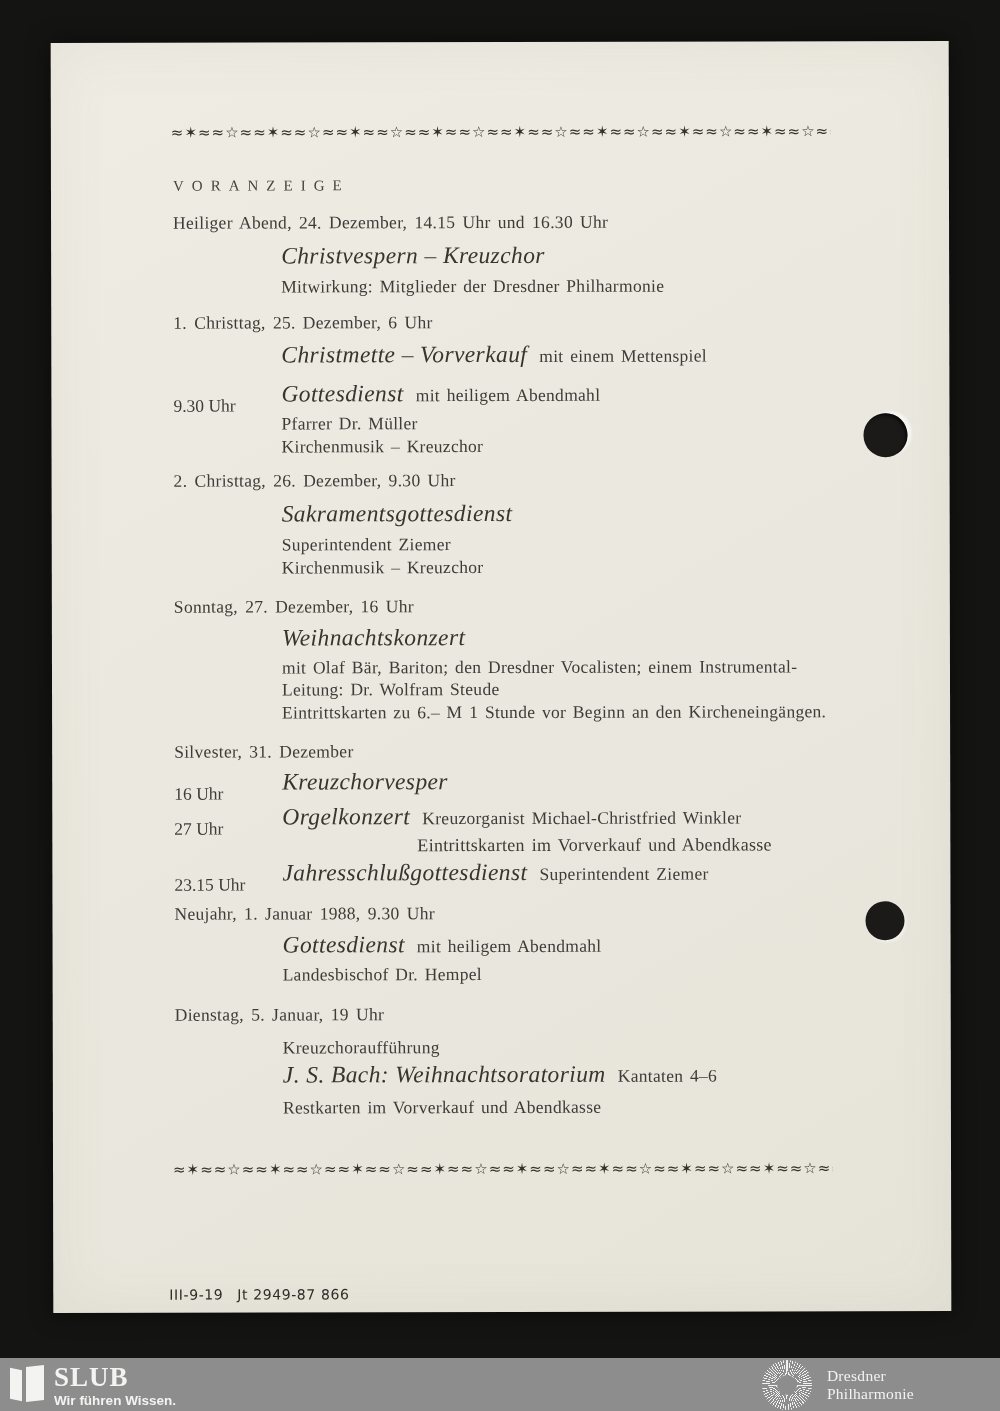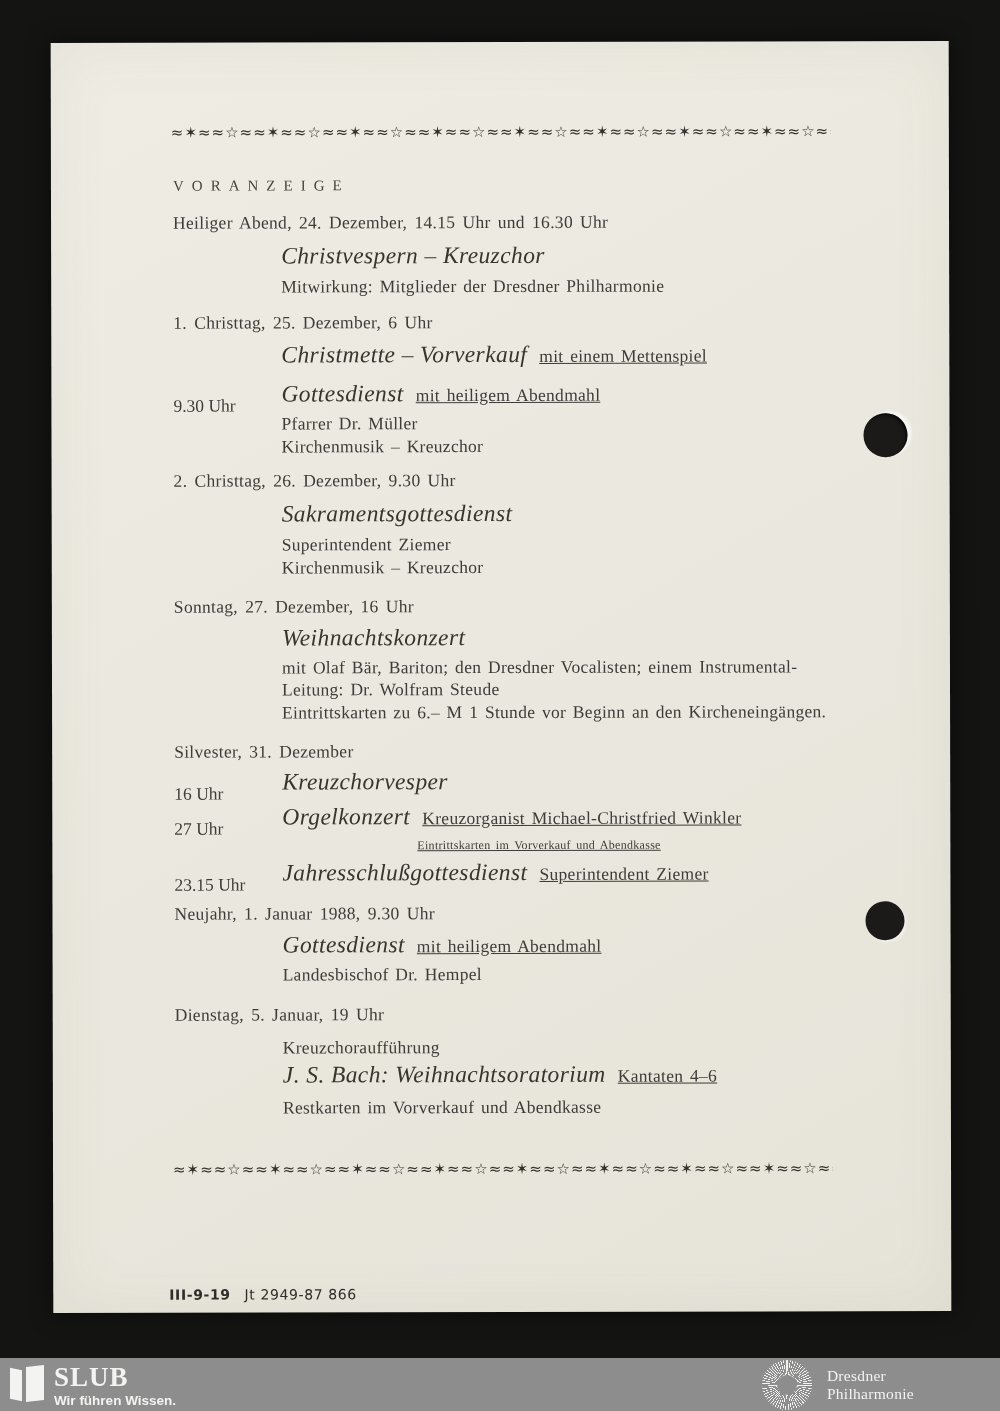--- a/index.html
+++ b/index.html
@@ -23,28 +23,28 @@
     letter-spacing:1px;color:#33312b;
   }
   .head{
     margin:31px 0 0 122px;font-size:15px;line-height:20px;
     letter-spacing:8px;color:#47443f;
   }
   .date{margin-left:122px;font-size:17.5px;line-height:22px;letter-spacing:.3px;word-spacing:2.5px;}
   .row{margin-left:230px;position:relative;line-height:30px;white-space:nowrap;}
   .time{position:absolute;left:-108px;top:16px;font-size:17.5px;line-height:22px;}
   .title{font-style:italic;font-size:23.5px;letter-spacing:.4px;color:#38352f;}
-  .after{font-size:17.5px;margin-left:12px;letter-spacing:.3px;word-spacing:2px;text-decoration:underline;}
+  .after{font-size:17.5px;margin-left:12px;letter-spacing:.3px;word-spacing:2px;}
   .detail{margin-left:230px;font-size:17.5px;line-height:22.5px;letter-spacing:.3px;word-spacing:2px;}
-  .note{margin-left:365px;font-size:12px;line-height:22.5px;letter-spacing:.3px;word-spacing:2px;text-decoration:underline;}
+  .note{margin-left:365px;font-size:18px;line-height:22.5px;letter-spacing:.3px;word-spacing:2px;}
   .stamp{
     margin:104px 0 0 116px;font-family:"DejaVu Sans",sans-serif;
     font-size:14px;line-height:18px;color:#2f2d29;letter-spacing:.6px;
   }
-  .stamp b{font-weight:700;margin-right:14px;}
+  .stamp b{font-weight:400;margin-right:14px;}
   
   .hole{position:absolute;border-radius:50%;background:#1b1a18;}
   .hole1{left:812px;top:372px;width:44px;height:44px;
          box-shadow:4px -2px 3px rgba(255,255,255,.65), inset -2px 2px 3px rgba(0,0,0,.6);}
   .hole2{left:813px;top:860px;width:39px;height:39px;
          box-shadow:2px 2px 3px rgba(255,255,255,.45);}
   
   .footer{
     position:absolute;left:0;bottom:0;width:1000px;height:53px;background:#8d8d8d;
     display:flex;align-items:center;justify-content:space-between;

